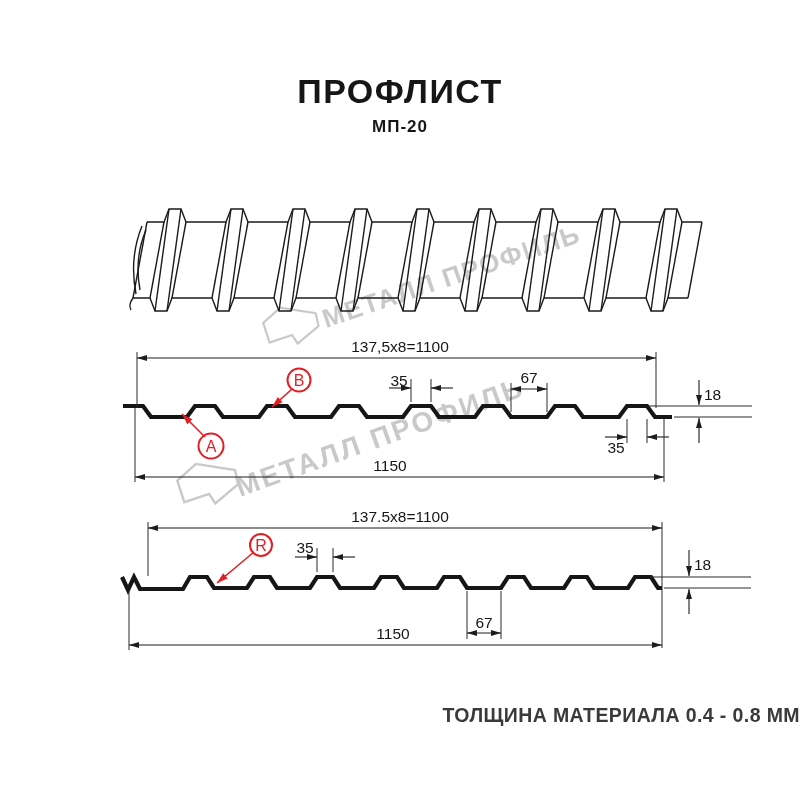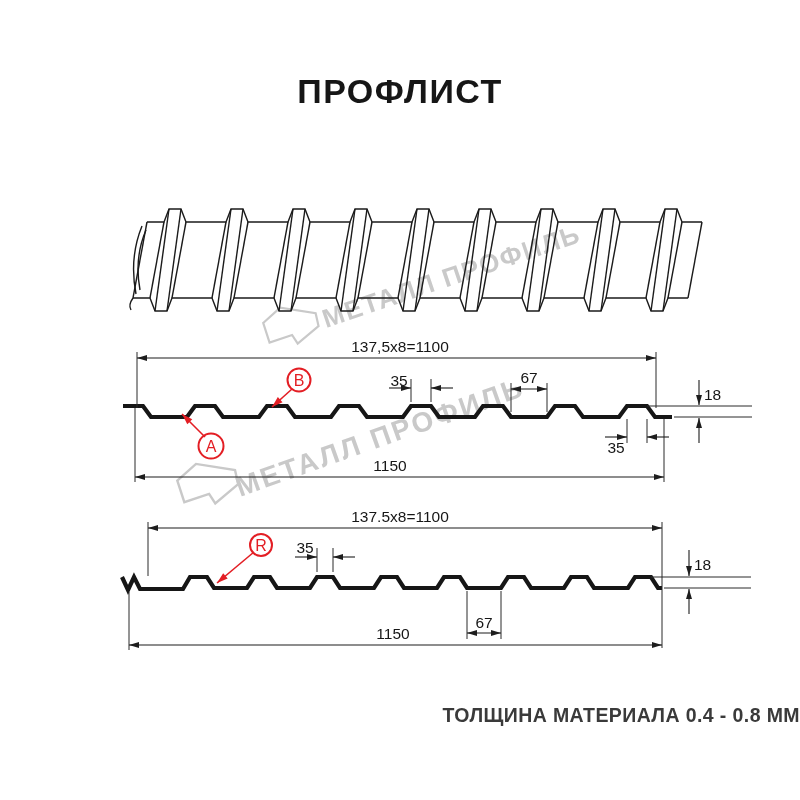--- a/index.html
+++ b/index.html
@@ -21,20 +21,21 @@
   .wmtxt{fill:var(--wm);font-weight:700;}
   .sheet{stroke:#1b1b1b;stroke-width:1.4;fill:none;}
 </style>
 </head>
 <body>
 
 <div class="page">
 
   <div class="hdr">
     <div class="title">ПРОФЛИСТ</div>
+    <div class="subtitle">МП-20</div>
   </div>
 
   <svg width="800" height="800" viewBox="0 0 800 800">
     <defs>
       <marker id="ah" viewBox="-12 -4 13 8" refX="0" refY="0" markerWidth="13" markerHeight="8" markerUnits="userSpaceOnUse" orient="auto-start-reverse">
         <path d="M0,0 L-10,3 L-10,-3 Z" fill="#1d1d1d"></path>
       </marker>
       <marker id="ahr" viewBox="-13 -4 14 8" refX="0" refY="0" markerWidth="14" markerHeight="8" markerUnits="userSpaceOnUse" orient="auto-start-reverse">
         <path d="M0,0 L-11,3.5 L-11,-3.5 Z" fill="#e31e24"></path>
       </marker>

